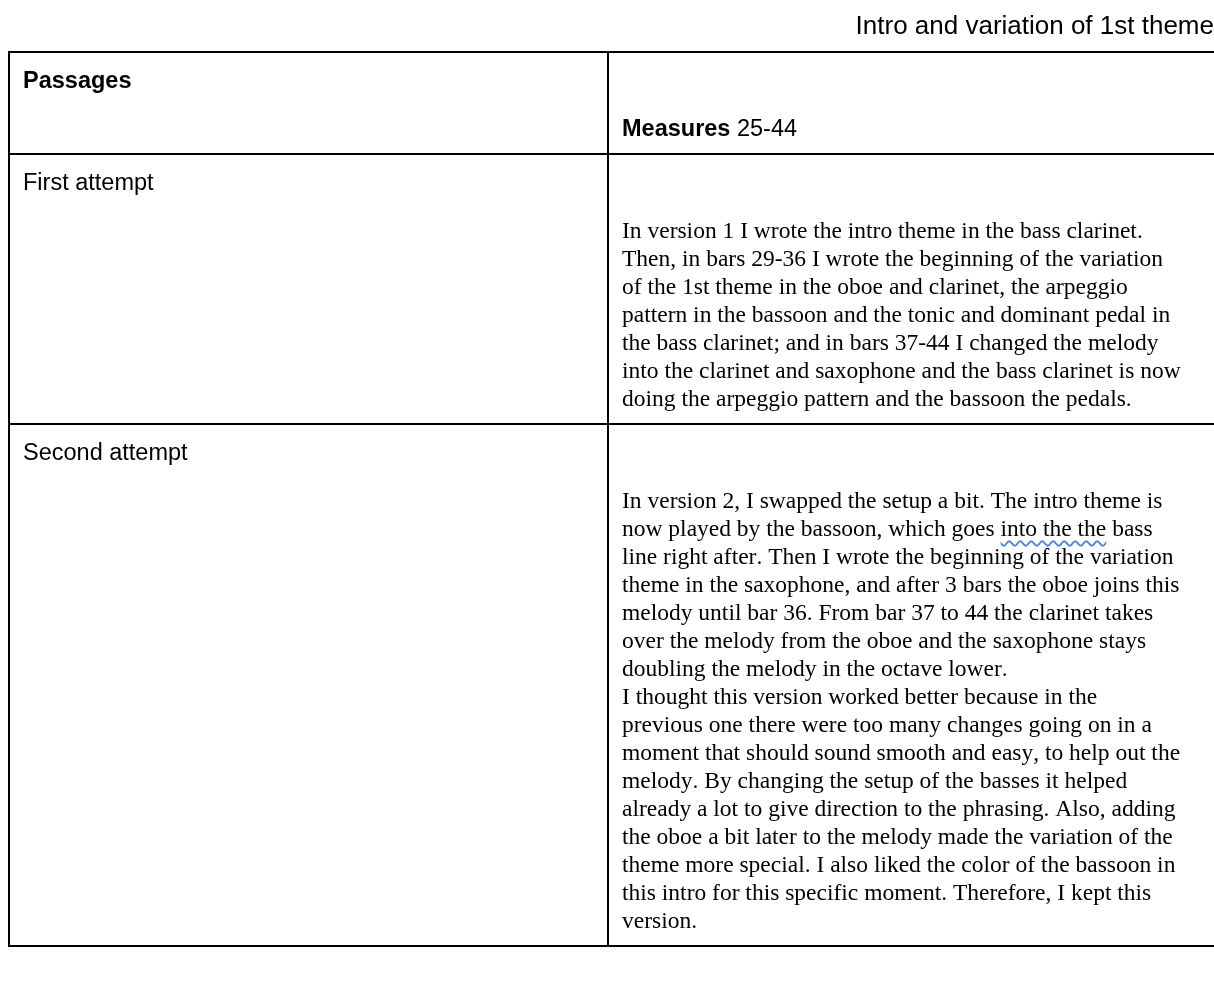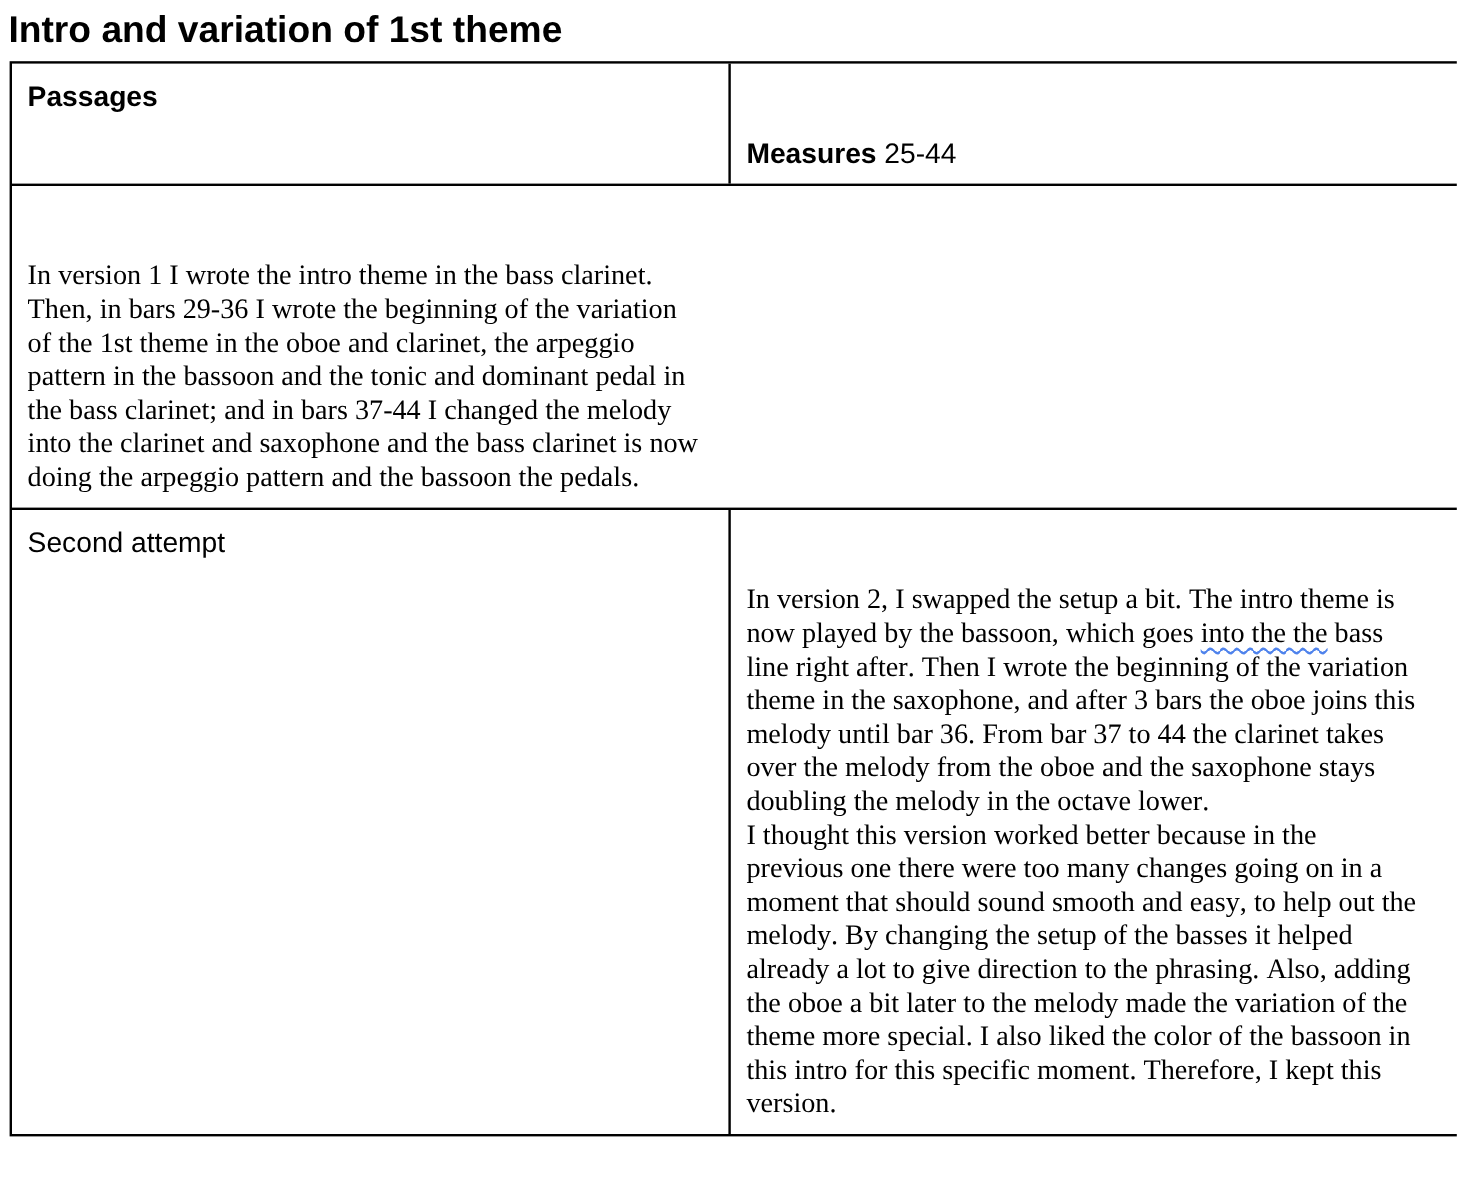--- a/index.html
+++ b/index.html
@@ -9,24 +9,25 @@
   }
   body {
     width: 1214px;
     height: 998px;
     font-family: "Liberation Sans", sans-serif;
     color: #000000;
     font-kerning: none;
     overflow: hidden;
   }
   .doc-heading {
-    font-size: 31px;
+    font-size: 26px;
     line-height: 28px;
-    font-weight: bold;
+    font-weight: normal;
     margin: 11px 0 0 7px;
+    text-align: right;
   }
   .doc-table {
     box-sizing: border-box;
     width: 1212px;
     margin: 12px 0 0 8px;
     border: 2px solid #000000;
   }
   .t-row {
     display: flex;
     border-top: 2px solid #000000;
@@ -75,20 +76,21 @@
 <div class="doc-table">
 
   <div class="t-row">
     <div class="cell cell-left bold">Passages</div>
     <div class="cell cell-right">
         <div class="cell-text"><span class="bold">Measures</span><span> 25-44</span></div>
       </div>
   </div>
 
   <div class="t-row">
+    <div class="cell cell-left">First attempt</div>
     <div class="cell cell-right">
       <div class="cell-text">
         <p>In version 1 I wrote the intro theme in the bass clarinet. Then, in bars 29-36 I wrote the beginning of the variation of the 1st theme in the oboe and clarinet, the arpeggio pattern in the bassoon and the tonic and dominant pedal in the bass clarinet; and in bars 37-44 I changed the melody into the clarinet and saxophone and the bass clarinet is now doing the arpeggio pattern and the bassoon the pedals.</p>
       </div>
     </div>
   </div>
 
   <div class="t-row">
     <div class="cell cell-left">Second attempt</div>
     <div class="cell cell-right">

